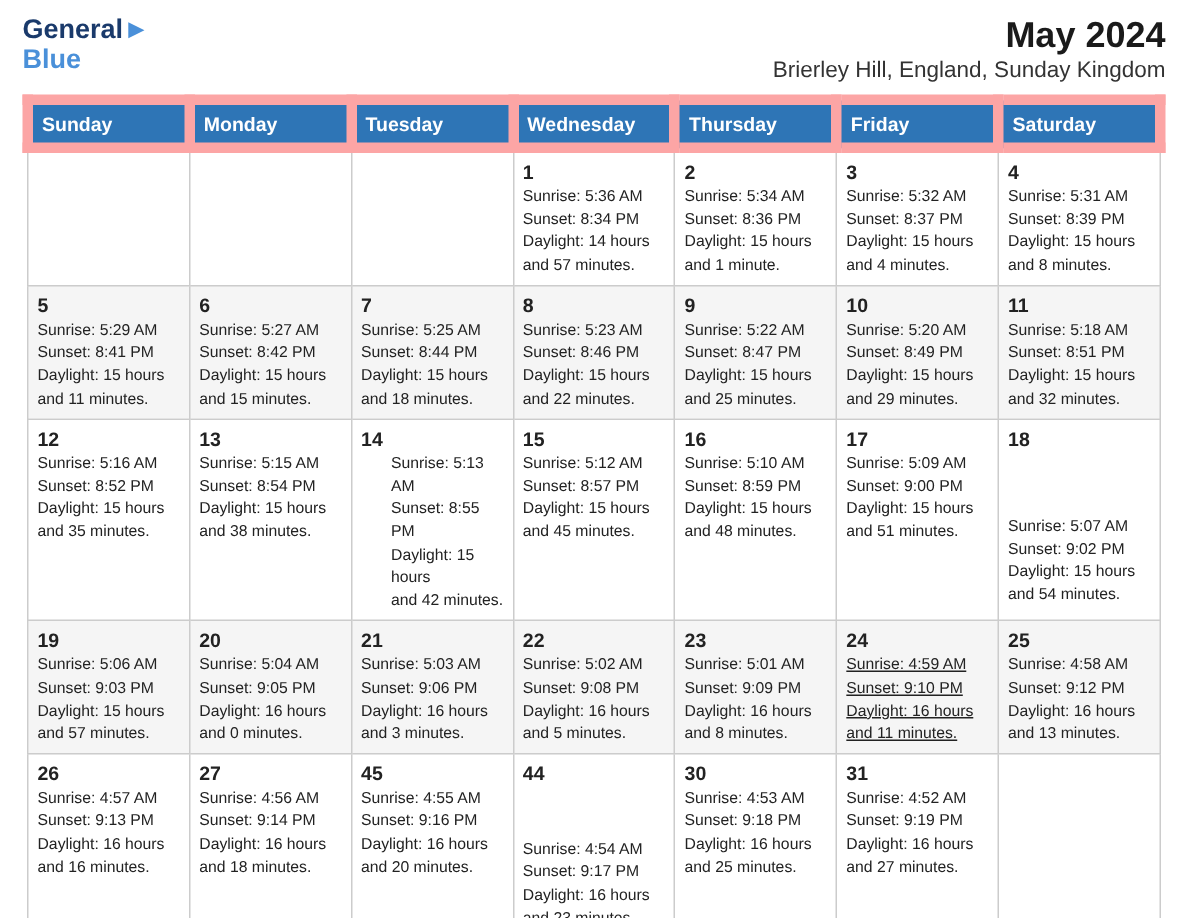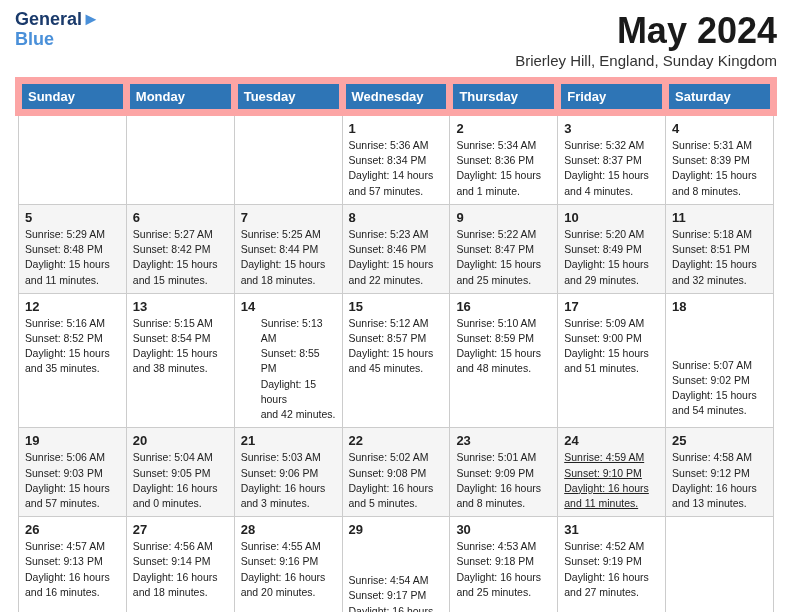--- a/index.html
+++ b/index.html
@@ -27,21 +27,21 @@
       color: #1a3a6b;
       line-height: 1.1;
     }
     .logo-text span {
       color: #4a90d9;
     }
     .title-area {
       text-align: right;
     }
     .month-title {
-      font-size: 36px;
+      font-size: 24px;
       font-weight: bold;
       color: #1a1a1a;
     }
     .location-title {
       font-size: 15px;
       color: #333;
     }
     .calendar {
       width: 100%;
       border-collapse: collapse;
@@ -146,21 +146,21 @@
           <div class="day-info" style="white-space: pre-line;">Sunrise: 5:31 AM
 Sunset: 8:39 PM
 Daylight: 15 hours
 and 8 minutes.</div>
         </td>
       </tr>
       <tr>
         <td>
           <span class="day-num">5</span>
           <div class="day-info" style="white-space: pre-line;">Sunrise: 5:29 AM
-Sunset: 8:48 PM
+Sunset: 8:41 PM
 Daylight: 15 hours
 and 11 minutes.</div>
         </td>
         <td>
           <span class="day-num">6</span>
           <div class="day-info" style="white-space: pre-line;">Sunrise: 5:27 AM
 Sunset: 8:42 PM
 Daylight: 15 hours
 and 15 minutes.</div>
         </td>
@@ -311,28 +311,28 @@
 and 16 minutes.</div>
         </td>
         <td>
           <span class="day-num">27</span>
           <div class="day-info" style="white-space: pre-line;">Sunrise: 4:56 AM
 Sunset: 9:14 PM
 Daylight: 16 hours
 and 18 minutes.</div>
         </td>
         <td>
-          <span class="day-num">28</span>
+          <span class="day-num">45</span>
           <div class="day-info" style="white-space: pre-line;">Sunrise: 4:55 AM
 Sunset: 9:16 PM
 Daylight: 16 hours
 and 20 minutes.</div>
         </td>
         <td>
-          <span class="day-num">29</span>
+          <span class="day-num">44</span>
           <div class="day-info" style="white-space: pre-line; margin-top: 36px;">Sunrise: 4:54 AM
 Sunset: 9:17 PM
 Daylight: 16 hours
 and 23 minutes.</div>
         </td>
         <td>
           <span class="day-num">30</span>
           <div class="day-info" style="white-space: pre-line;">Sunrise: 4:53 AM
 Sunset: 9:18 PM
 Daylight: 16 hours

